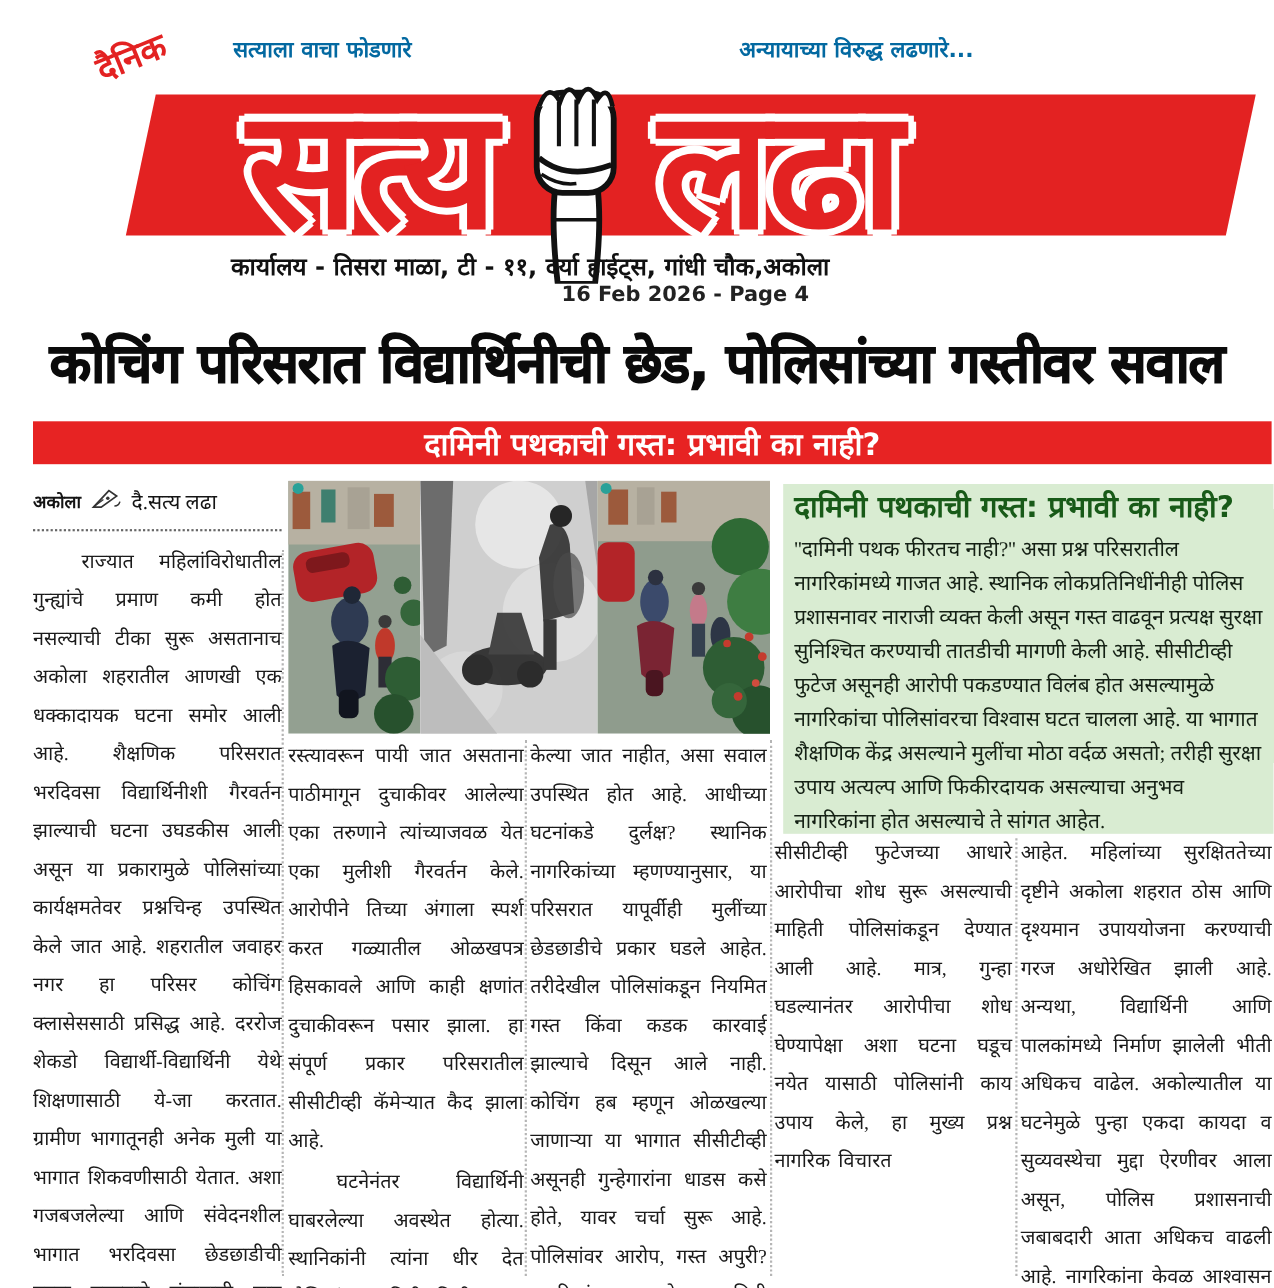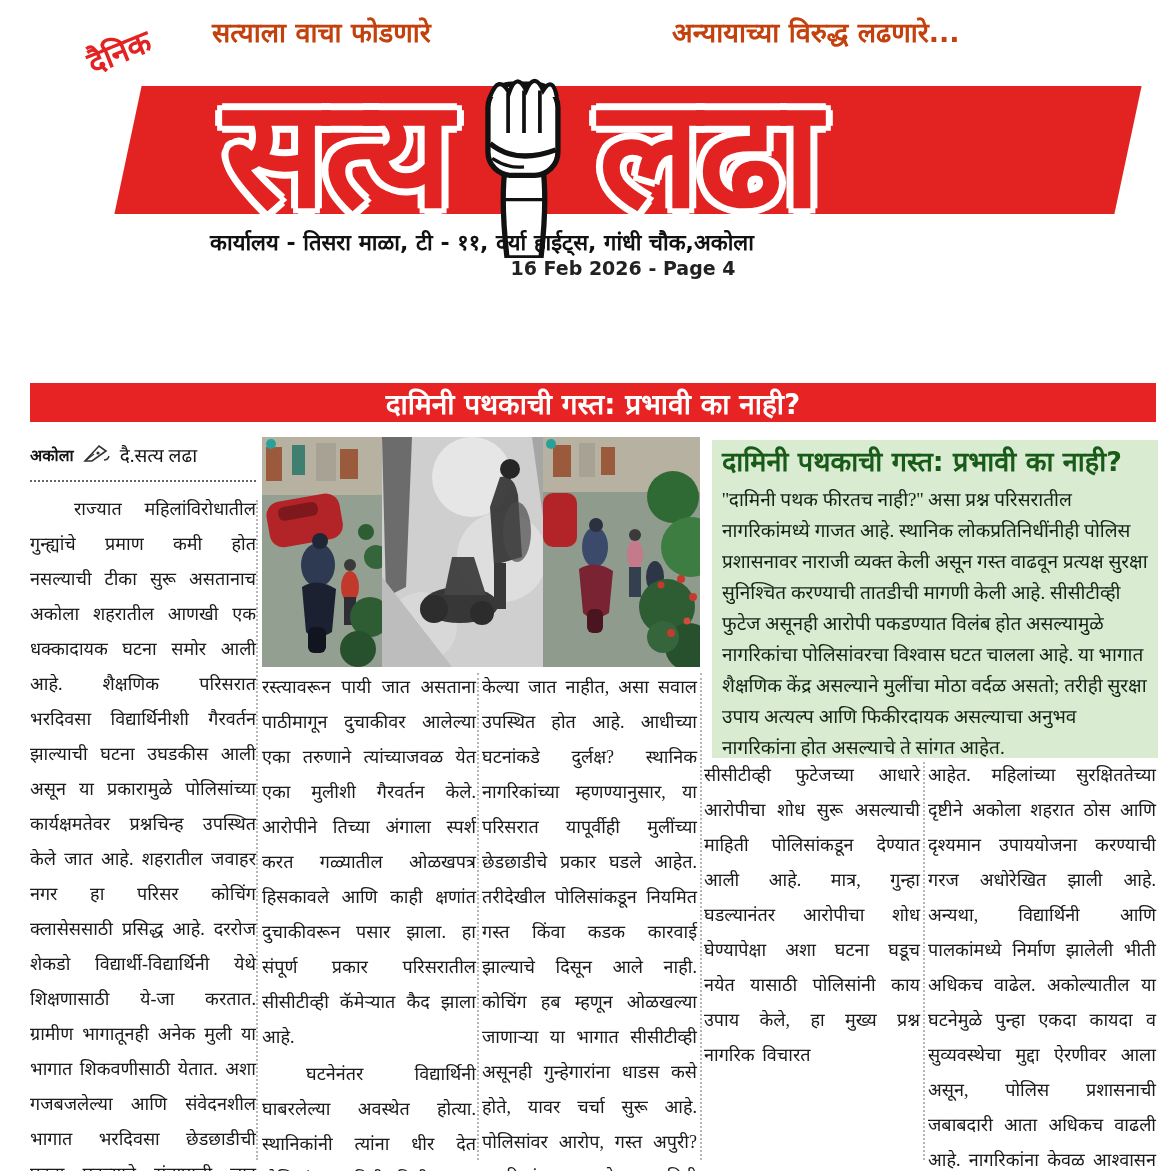--- a/index.html
+++ b/index.html
@@ -2,21 +2,21 @@
 <html><head>
 <meta charset="utf-8">
 <style>
   html,body{margin:0;padding:0;background:#fff;}
   .page{position:relative;width:1158px;height:1171px;background:#ffffff;overflow:hidden;
         font-family:"Liberation Serif","DejaVu Serif",serif;color:#141414;}
 
   
   .dainik{position:absolute;left:86px;top:30px;transform:rotate(-22deg);
           color:#e32222;font-size:31px;font-weight:800;font-family:"DejaVu Sans","Liberation Sans",sans-serif;}
-  .slogan{position:absolute;top:13px;font-size:27px;font-weight:800;color:#c2410c;
+  .slogan{position:absolute;top:31px;font-size:20px;font-weight:800;color:#0369a1;
           font-family:"DejaVu Sans","Liberation Sans",sans-serif;white-space:nowrap;}
   .slogan-left{left:212px;}
   .slogan-right{left:672px;}
   .band{position:absolute;left:128px;top:86px;width:1000px;height:128px;background:#e32222;
         transform:skewX(-12deg);}
   .title-row{position:absolute;left:0;top:46px;width:1044px;display:flex;justify-content:center;
              align-items:center;gap:4px;}
   .title-word{font-family:"DejaVu Sans","Liberation Sans",sans-serif;font-weight:800;
               font-size:150px;line-height:190px;color:#e32222;letter-spacing:-2px;
               text-shadow:-7px 0 0 #fff,7px 0 0 #fff,0 -7px 0 #fff,0 7px 0 #fff,
@@ -94,20 +94,21 @@
           <path d="M28,92 Q52,112 90,98" stroke="#111" stroke-width="5" fill="none"></path>
           <path d="M30,106 Q45,116 60,114" stroke="#111" stroke-width="3" fill="none"></path>
         </svg>
       </span>
       <span class="title-word">लढा</span>
     </div>
     <div class="address">कार्यालय - तिसरा माळा, टी - ११, दर्या हाईट्स, गांधी चौक,अकोला</div>
     <div class="datepage">16 Feb 2026 - Page 4</div>
   </header>
 
+  <h1 class="headline">कोचिंग परिसरात विद्यार्थिनीची छेड, पोलिसांच्या गस्तीवर सवाल</h1>
   <div class="subhead-band">
     <span>दामिनी पथकाची गस्त: प्रभावी का नाही?</span>
   </div>
 
   <div class="separator sep1"></div>
   <div class="separator sep2"></div>
   <div class="separator sep3"></div>
   <div class="separator sep4"></div>
 
   <div class="col col1">

